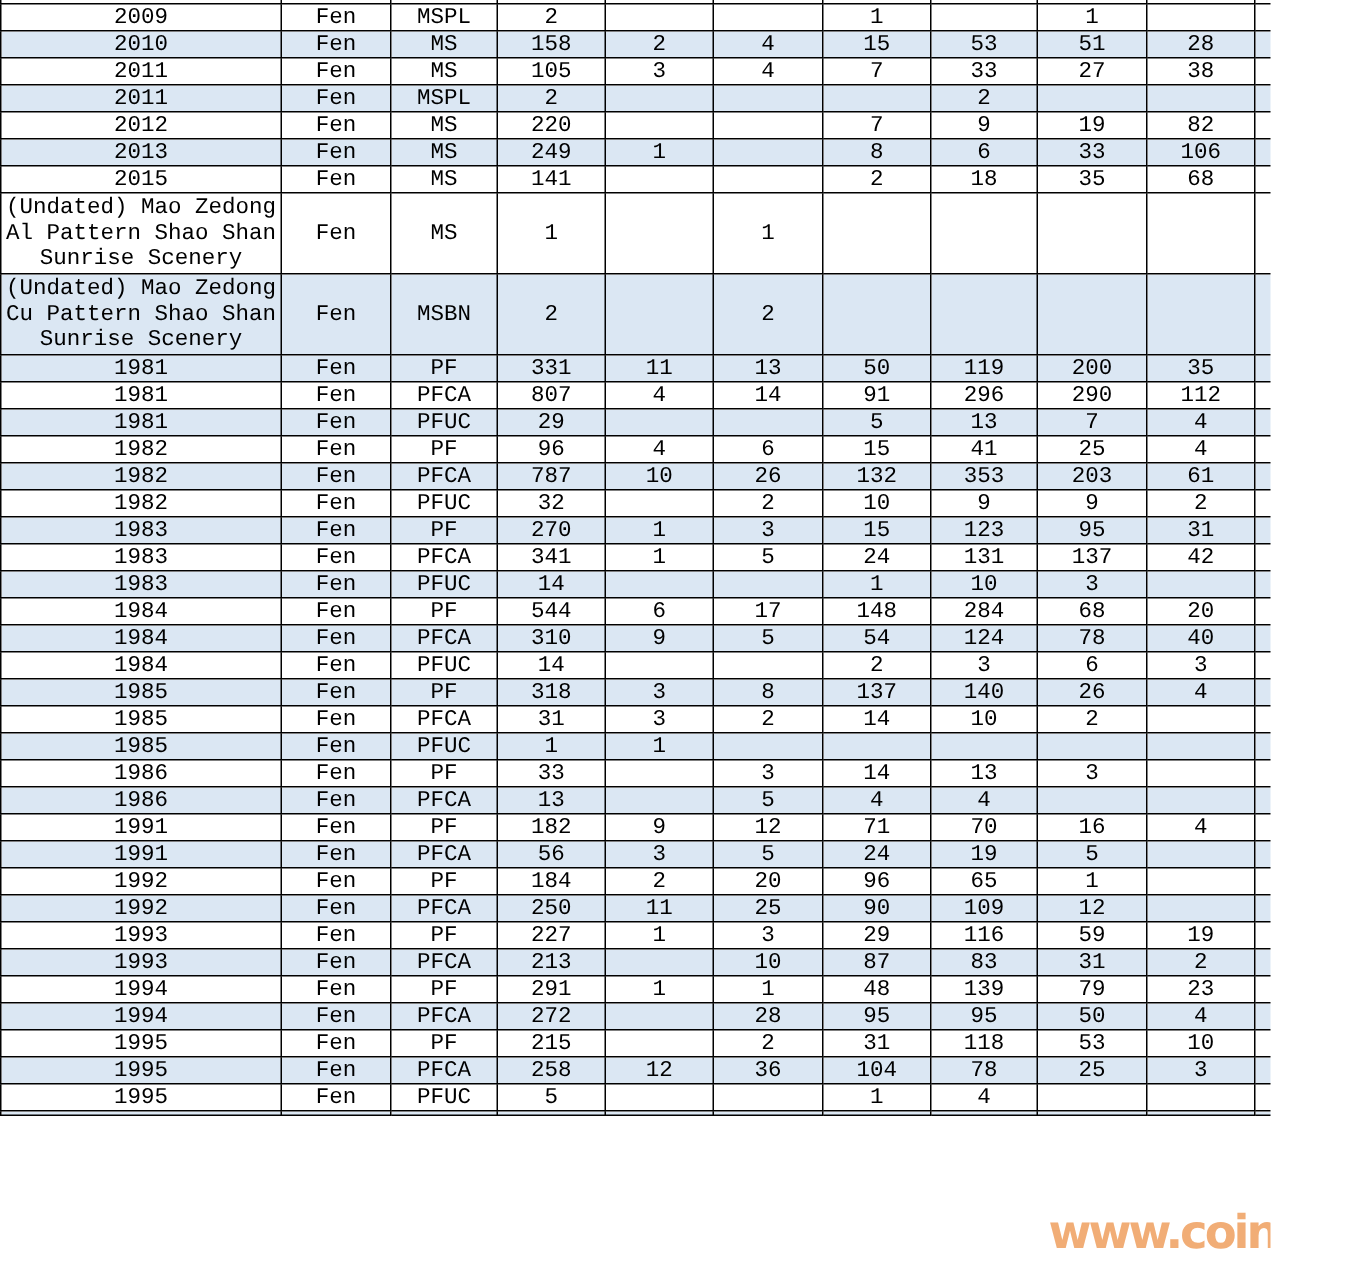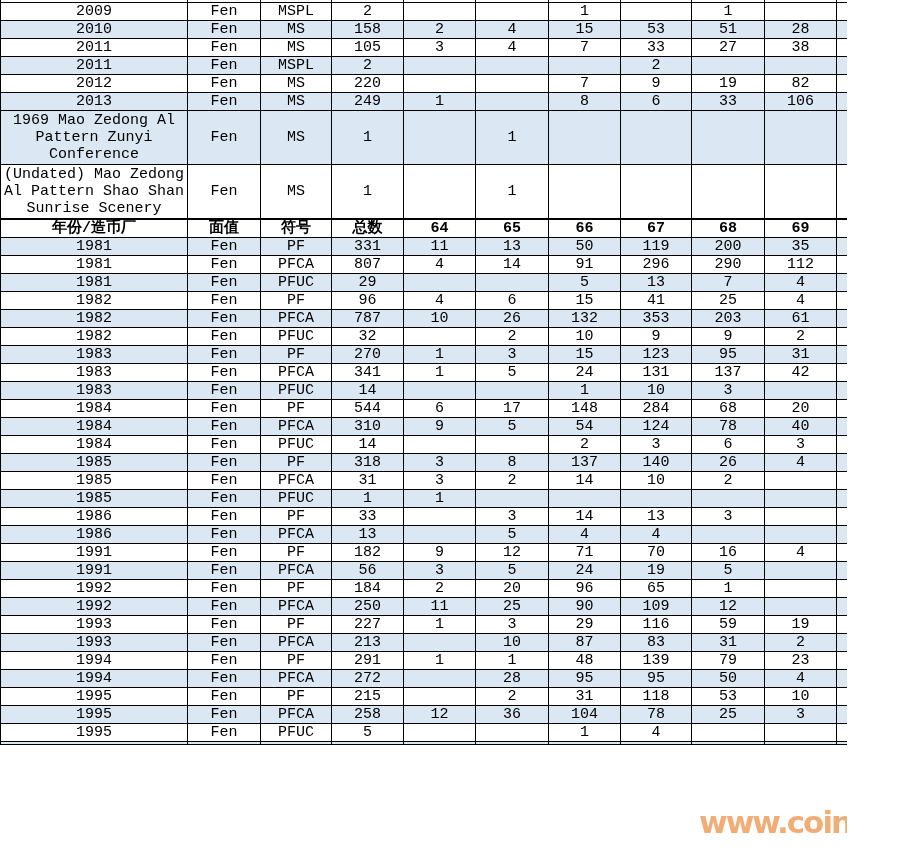--- a/index.html
+++ b/index.html
@@ -166,58 +166,58 @@
           <td>MS</td>
           <td>249</td>
           <td>1</td>
           <td></td>
           <td>8</td>
           <td>6</td>
           <td>33</td>
           <td>106</td>
           <td>95</td>
         </tr>
-        <tr class="shaded tall">
-          <td>1969 Mao Zedong Al Pattern Zunyi Conference</td>
+        <tr class="">
+          <td>2015</td>
           <td>Fen</td>
           <td>MS</td>
-          <td>1</td>
-          <td></td>
-          <td>1</td>
-          <td></td>
-          <td></td>
-          <td></td>
-          <td></td>
-          <td></td>
+          <td>141</td>
+          <td></td>
+          <td></td>
+          <td>2</td>
+          <td>18</td>
+          <td>35</td>
+          <td>68</td>
+          <td>18</td>
         </tr>
         <tr class="tall">
           <td>(Undated) Mao Zedong Al Pattern Shao Shan Sunrise Scenery</td>
           <td>Fen</td>
           <td>MS</td>
           <td>1</td>
           <td></td>
           <td>1</td>
           <td></td>
           <td></td>
           <td></td>
           <td></td>
           <td></td>
         </tr>
-        <tr class="header-row">
-          <th>年份/造币厂</th>
-          <th>面值</th>
-          <th>符号</th>
-          <th>总数</th>
-          <th>64</th>
-          <th>65</th>
-          <th>66</th>
-          <th>67</th>
-          <th>68</th>
-          <th>69</th>
-          <th>70</th>
+        <tr class="shaded tall">
+          <td>(Undated) Mao Zedong Cu Pattern Shao Shan Sunrise Scenery</td>
+          <td>Fen</td>
+          <td>MSBN</td>
+          <td>2</td>
+          <td></td>
+          <td>2</td>
+          <td></td>
+          <td></td>
+          <td></td>
+          <td></td>
+          <td></td>
         </tr>
         <tr class="shaded">
           <td>1981</td>
           <td>Fen</td>
           <td>PF</td>
           <td>331</td>
           <td>11</td>
           <td>13</td>
           <td>50</td>
           <td>119</td>

